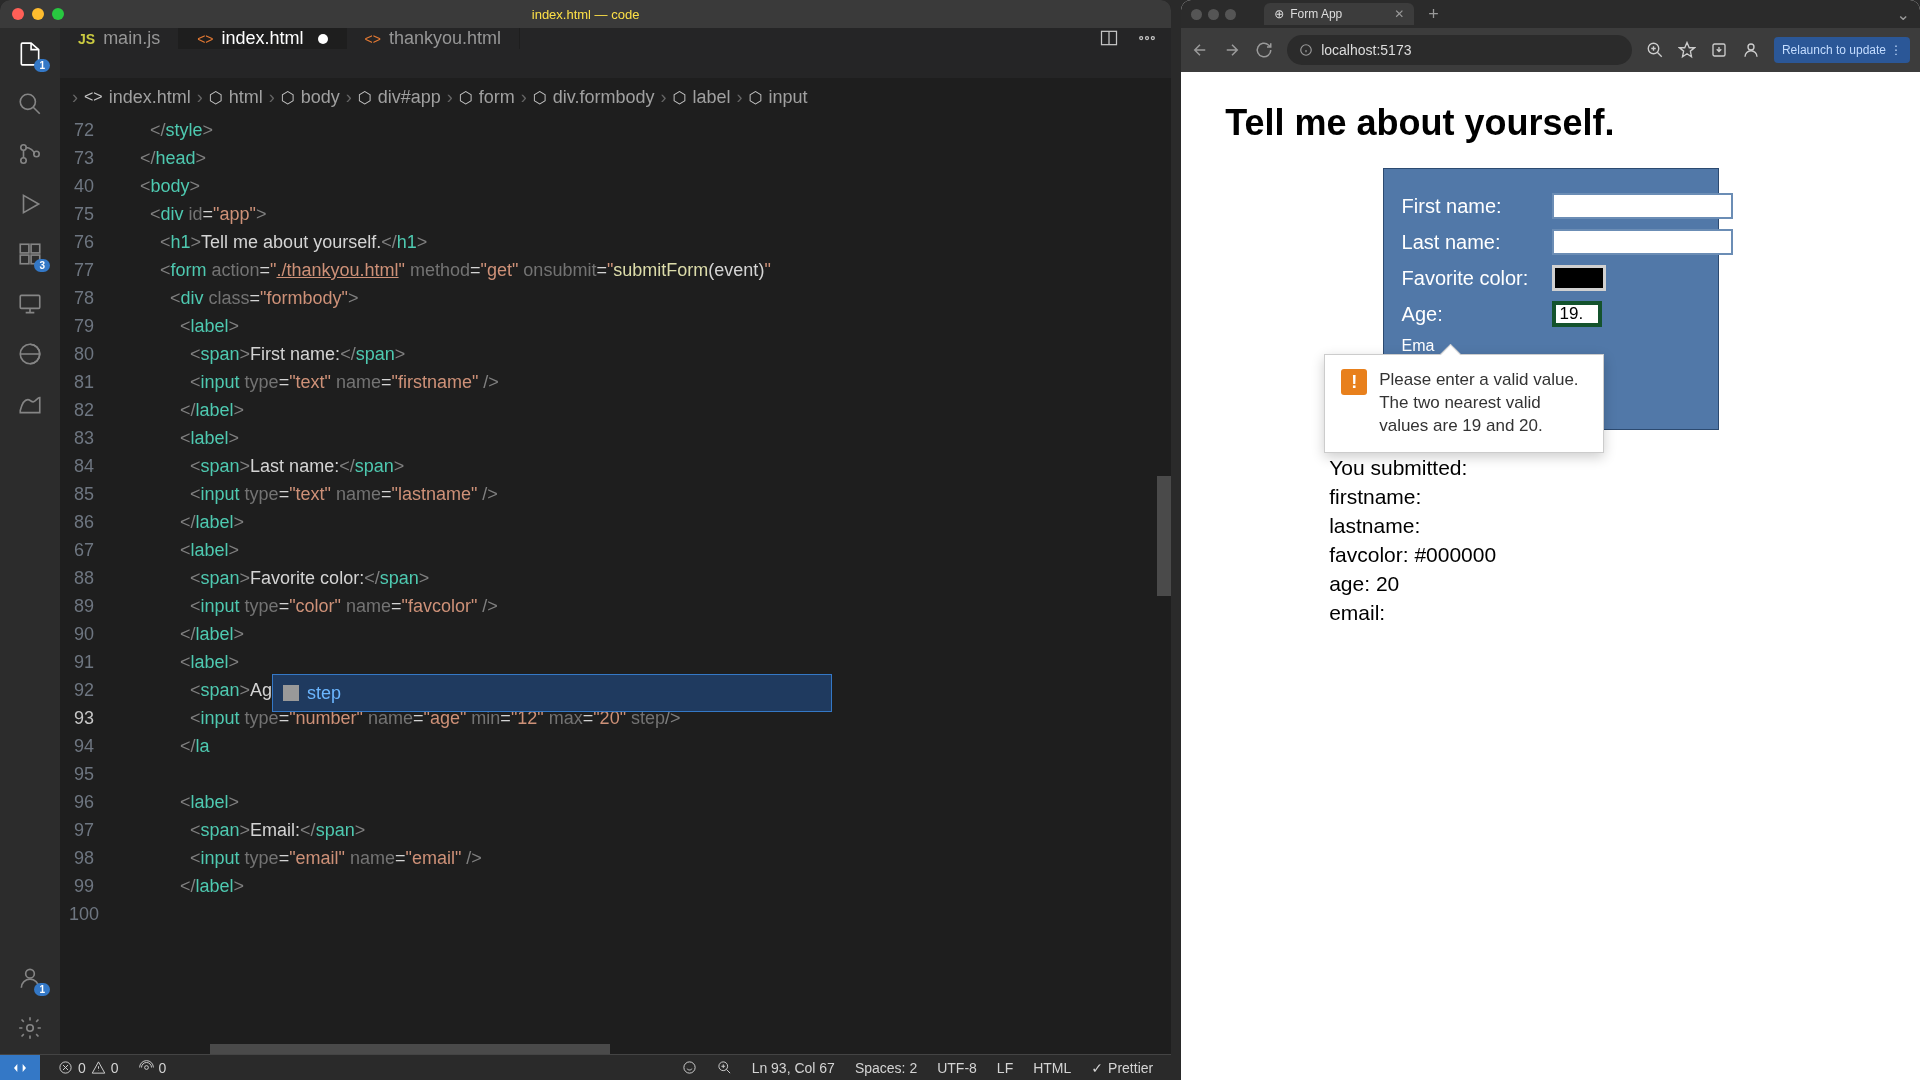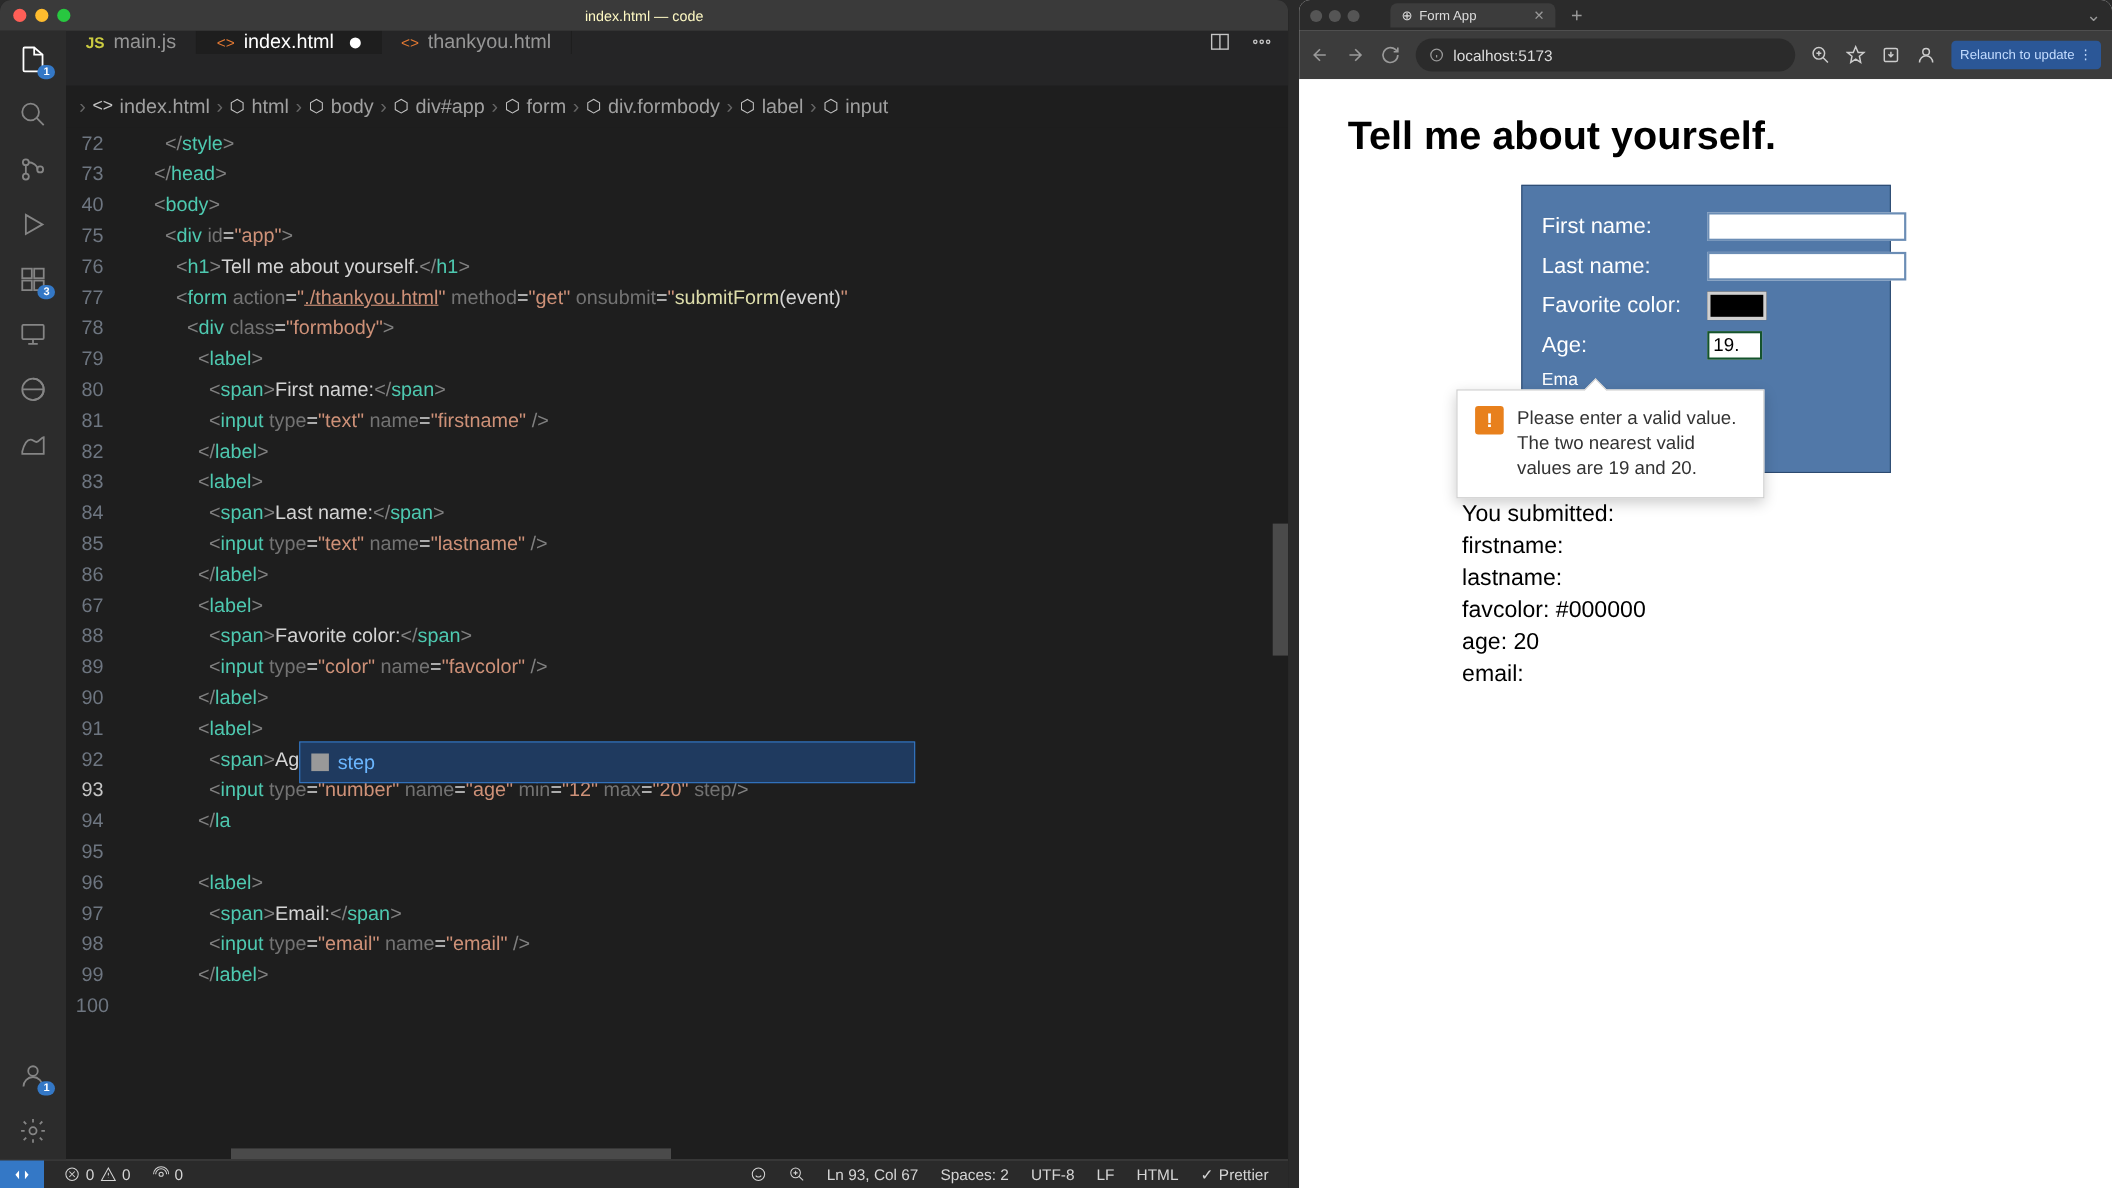--- a/index.html
+++ b/index.html
@@ -6,21 +6,21 @@
 body{display:flex;height:100vh;background:#2a2a2a;overflow:hidden}
 
 
 .vscode{width:61%;height:100%;background:#1e1e1e;display:flex;flex-direction:column;border-radius:10px 10px 0 0;overflow:hidden;position:relative}
 .mac-titlebar{height:28px;background:#3a3a3a;display:flex;align-items:center;padding:0 12px;position:relative}
 .mac-dots{display:flex;gap:8px}
 .mac-dot{width:12px;height:12px;border-radius:50%}
 .mac-red{background:#ff5f57}
 .mac-yellow{background:#febc2e}
 .mac-green{background:#28c840}
-.mac-title{position:absolute;left:50%;transform:translateX(-50%);color:#fef9c3;font-size:13px}
+.mac-title{position:absolute;left:50%;transform:translateX(-50%);color:#fde047;font-size:13px}
 
 .vscode-body{flex:1;display:flex;overflow:hidden}
 .activity-bar{width:60px;background:#2c2c2c;display:flex;flex-direction:column;align-items:center;padding-top:12px;gap:22px;position:relative}
 .activity-icon{width:28px;height:28px;display:flex;align-items:center;justify-content:center;color:#858585;position:relative}
 .activity-icon svg{width:26px;height:26px;fill:none;stroke:currentColor;stroke-width:1.5}
 .activity-icon.active{color:#fff}
 .badge-num{position:absolute;bottom:-4px;right:-6px;background:#3478c6;color:#fff;border-radius:10px;font-size:10px;padding:1px 5px;font-weight:600}
 .activity-bottom{margin-top:auto;margin-bottom:12px;display:flex;flex-direction:column;gap:22px;align-items:center}
 
 .editor-area{flex:1;display:flex;flex-direction:column;overflow:hidden}
@@ -86,21 +86,21 @@
 .br-action{color:#ccc;display:flex;align-items:center}
 .br-action svg{width:18px;height:18px;fill:none;stroke:currentColor;stroke-width:1.8}
 
 .page{flex:1;background:#fff;padding:30px 44px;overflow:auto;position:relative}
 .page h1{font-size:36px;font-weight:800;color:#000;margin-bottom:24px}
 .formcard{background:#5178a8;border:1px solid #2c4a70;padding:14px 18px;width:336px;margin:0 auto}
 .frow{display:flex;align-items:center;margin:10px 0}
 .frow label{color:#fff;font-size:20px;flex:0 0 150px}
 .frow input[type=text]{flex:1;height:26px;border:2px solid #6b8db5;background:#fff}
 .color-swatch{width:54px;height:26px;background:#000;border:3px solid #d0d0d0}
-.age-input{width:50px;height:26px;border:2px solid #14532d;background:#fff;font-size:17px;padding:0 4px}
+.age-input{width:50px;height:26px;border:4px solid #14532d;background:#fff;font-size:17px;padding:0 4px}
 .email-lbl{color:#fff;font-size:16px}
 
 .tooltip{position:absolute;background:#fff;border:1px solid #ccc;box-shadow:0 4px 12px rgba(0,0,0,.2);padding:14px 16px;display:flex;gap:12px;font-size:17px;line-height:1.35;color:#333;width:280px}
 .tooltip::before{content:"";position:absolute;top:-8px;left:118px;width:14px;height:14px;background:#fff;border-left:1px solid #ccc;border-top:1px solid #ccc;transform:rotate(45deg)}
 .tooltip-icon{width:26px;height:26px;background:#e8801c;border-radius:3px;flex-shrink:0;display:flex;align-items:center;justify-content:center;color:#fff;font-weight:bold;font-size:18px}
 
 .output{margin-top:24px;font-size:21px;line-height:1.38;color:#000;padding-left:104px}
 </style>
 </head>
 <body>

